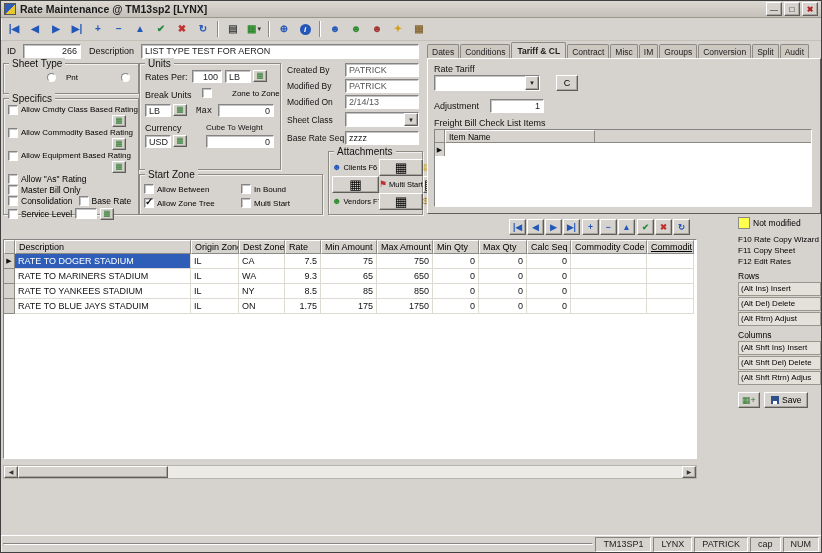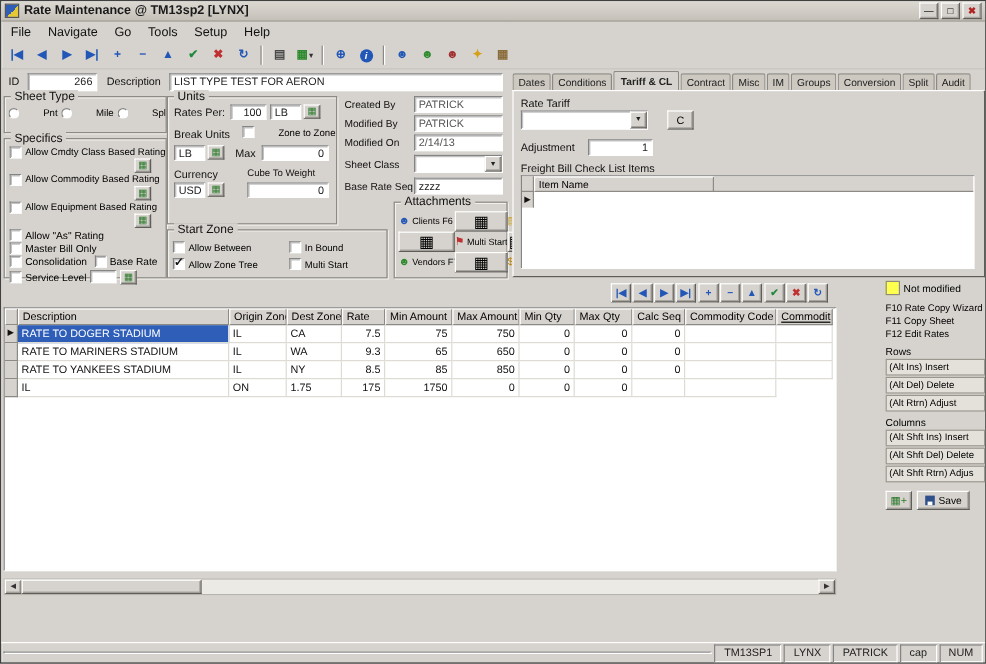--- a/index.html
+++ b/index.html
@@ -46,21 +46,21 @@
           box-shadow:inset -1px -1px 0 #a8a5a0;}
   .grp{position:absolute;border:1px solid #8c8a85;box-shadow:1px 1px 0 #f2f0ec, inset 1px 1px 0 #f2f0ec;}
   .grp .legend{position:absolute;top:-6px;left:5px;background:var(--bg);padding:0 3px;font-size:10px;color:#111;white-space:nowrap;}
 
   .cb{width:10px;height:10px;background:#fff;display:inline-block;position:relative;flex:none;
       border:1px solid;border-color:#848484 #fff #fff #848484;box-shadow:inset 1px 1px 0 rgba(80,80,80,.35);}
   .cb-item{display:inline-flex;align-items:center;gap:3px;font-size:8.5px;white-space:nowrap;}
   .cb-item.on .cb::after{content:"✓";position:absolute;left:0;top:-3px;font-size:10px;font-weight:bold;color:#111;}
   .radio{width:9px;height:9px;border-radius:50%;background:#fff;display:inline-block;position:relative;flex:none;
       border:1px solid;border-color:#848484 #fff #fff #848484;}
-  .radio-item{display:inline-flex;align-items:center;gap:20px;font-size:8px;white-space:nowrap;}
+  .radio-item{display:inline-flex;align-items:center;gap:10px;font-size:8px;white-space:nowrap;margin-left:40px;}
   .radio-item.on .radio::after{content:"";position:absolute;left:2px;top:2px;width:3px;height:3px;border-radius:50%;background:#111;}
 
   .lk{width:14px;height:12px;padding:0;font-size:8px;line-height:10px;color:#2d7a2d;font-family:inherit;}
   .combo{position:absolute;background:#fff;border:1px solid;border-color:#848484 #fff #fff #848484;
          box-shadow:inset 1px 1px 0 rgba(80,80,80,.35);}
   .combo .val{display:block;font-size:9px;padding:1px 16px 1px 3px;height:100%;overflow:hidden;white-space:nowrap;}
   .combo .dbtn{position:absolute;right:0;top:0;bottom:0;width:14px;font-size:6px;line-height:12px;
          text-align:center;padding:0;font-family:inherit;color:#222;}
 
   
@@ -171,33 +171,20 @@
   <div class="titlebar">
     <span class="appicon"></span>
     <span class="title">Rate Maintenance @ TM13sp2 [LYNX]</span>
     <span class="tb-btns">
       <button class="tbb">—</button>
       <button class="tbb">□</button>
       <button class="tbb close">✖</button>
     </span>
   </div>
 
-  <div class="menubar">
-  <span class="menu-item">File</span>
-
-  <span class="menu-item">Navigate</span>
-
-  <span class="menu-item">Go</span>
-
-  <span class="menu-item">Tools</span>
-
-  <span class="menu-item">Setup</span>
-
-  <span class="menu-item">Help</span>
-</div>
 
   <div class="toolbar">
     <span class="tgroup">
   <button class="tbtn">
           <span class="glyph" style="color: rgb(34, 87, 184);">|◀</span>
         </button>
 
   <button class="tbtn">
           <span class="glyph" style="color: rgb(34, 87, 184);">◀</span>
         </button>
@@ -385,21 +372,21 @@
         <div class="fld num" style="left:52px;top:6px;width:30px;height:13px;">100</div>
         <div class="fld" style="left:85px;top:6px;width:26px;height:13px;">LB</div>
         <button class="lk raised" style="position:absolute;left:113px;top:6px;"><span>▦</span></button>
         <span class="lbl" style="left:5px;top:26px;">Break Units</span>
         <span class="cb-item" style="position:absolute;left:62px;top:24px;font-size:8px;gap:20px;">
             <span class="cb"></span>
             <span>Zone to Zone</span>
           </span>
         <div class="fld" style="left:5px;top:40px;width:26px;height:13px;">LB</div>
         <button class="lk raised" style="position:absolute;left:33px;top:40px;"><span>▦</span></button>
-        <span class="lbl" style="left:56px;top:42px;">Max</span>
+        <span class="lbl" style="left:56px;top:42px;font-family:Liberation Mono, monospace;">Max</span>
         <div class="fld num" style="left:78px;top:40px;width:56px;height:13px;">0</div>
         <span class="lbl" style="left:5px;top:59px;">Currency</span>
         <span class="lbl" style="left:66px;top:59px;font-size:8px;">Cube To Weight</span>
         <div class="fld" style="left:5px;top:71px;width:26px;height:13px;">USD</div>
         <button class="lk raised" style="position:absolute;left:33px;top:71px;"><span>▦</span></button>
         <div class="fld num" style="left:66px;top:71px;width:68px;height:13px;">0</div>
       </div>
 
       <div class="grp grp-start">
         <span class="legend">Start Zone</span>
@@ -674,20 +661,21 @@
   <div class="gcell">0</div>
 
   <div class="gcell"></div>
 
   <div class="gcell"></div>
 </div>
 
   <div class="grow">
     <div class="gcell gutter"></div>
 
+  <div class="gcell">RATE TO BLUE JAYS STADUIM</div>
 
   <div class="gcell">IL</div>
 
   <div class="gcell">ON</div>
 
   <div class="gcell">1.75</div>
 
   <div class="gcell">175</div>
 
   <div class="gcell">1750</div>

